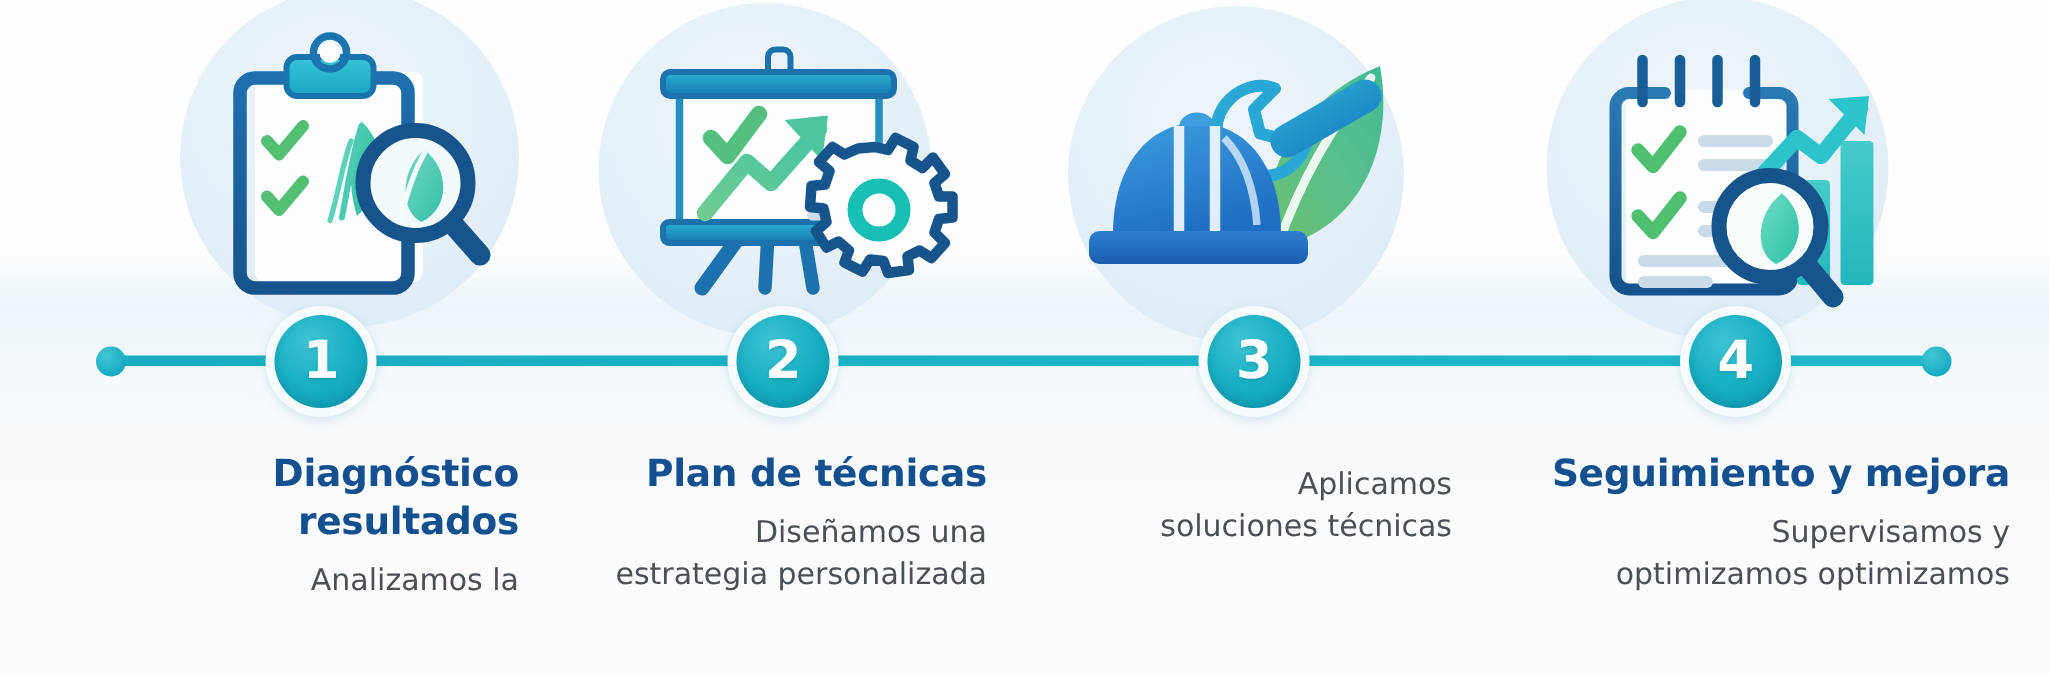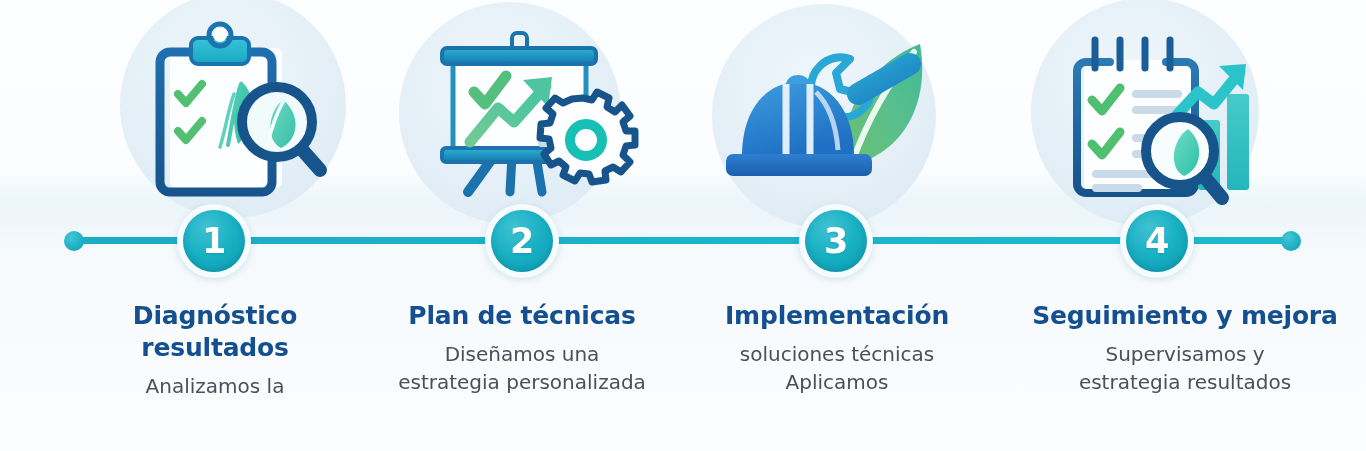--- a/index.html
+++ b/index.html
@@ -92,21 +92,21 @@
     font-size: 35px;
     font-weight: 700;
     line-height: 1;
     letter-spacing: -.5px;
     text-shadow: 0 1px 2px rgba(10,100,120,.25);
   }
 
   
   .caption {
     position: absolute;
-    text-align: center;
+    text-align: right;
     top: 300px;
   }
   .caption .title {
     color: #14508f;
     font-size: 25px;
     font-weight: 700;
     line-height: 1.28;
     letter-spacing: -.2px;
   }
   .caption .desc {
@@ -348,32 +348,29 @@
     <div class="title">
       <div>Plan de técnicas</div>
     </div>
     <div class="desc">
       <div>Diseñamos una</div>
       <div>estrategia personalizada</div>
     </div>
   </div>
 
   <div class="caption" style="left:706px; width:262px;">
-    <div class="title">
-      <div>Implementación</div>
-    </div>
     <div class="desc">
+      <div>Aplicamos</div>
       <div>soluciones técnicas</div>
-      <div>Aplicamos</div>
     </div>
   </div>
 
   <div class="caption" style="left:1030px; width:310px;">
     <div class="title">
       <div>Seguimiento y mejora</div>
     </div>
     <div class="desc">
       <div>Supervisamos y</div>
-      <div>estrategia resultados</div>
+      <div>optimizamos optimizamos</div>
     </div>
   </div>
 
 </div>
 
 </body></html>

